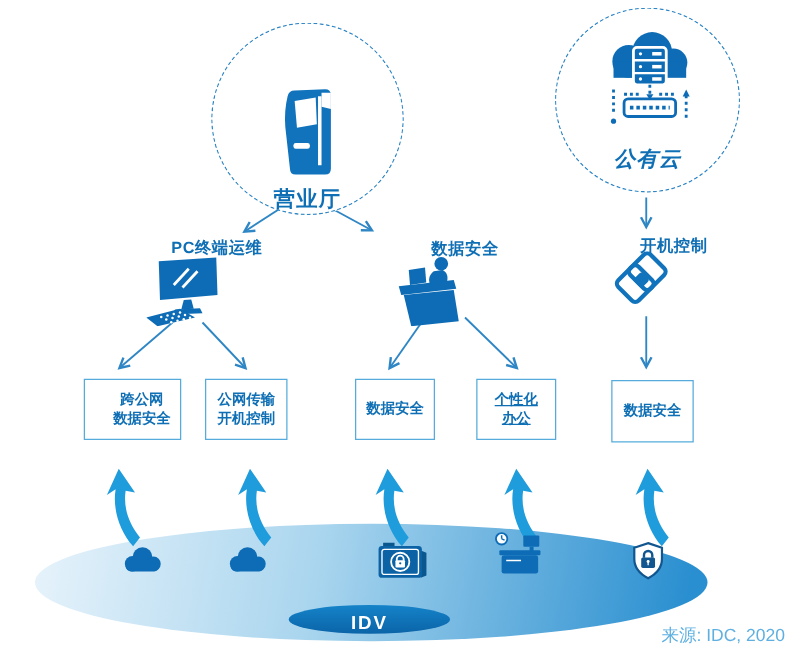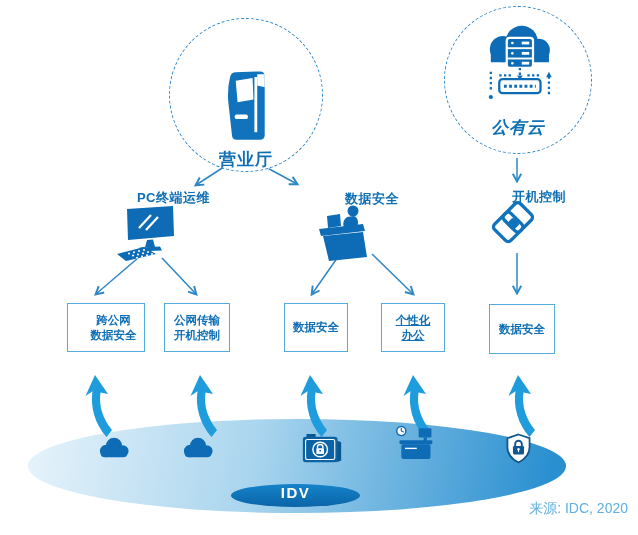--- a/index.html
+++ b/index.html
@@ -9,21 +9,21 @@
   .circle{position:absolute;border:1.5px dashed #2e86c5;border-radius:50%;
           display:flex;flex-direction:column;align-items:center;justify-content:center;gap:5px;background:#fff;}
   .circle-label{font-size:17px;font-weight:bold;color:#0f6fb5;letter-spacing:1px;}
   .branch-label{position:absolute;font-size:13px;font-weight:bold;color:#0f6fb5;text-align:right;letter-spacing:0.5px;}
   .fbox{position:absolute;border:1.5px solid #55abdc;background:#fff;color:#0f6fb5;
         font-size:11.5px;font-weight:bold;display:flex;flex-direction:column;
         align-items:center;justify-content:center;line-height:1.3;text-align:center;}
   .big-ellipse{position:absolute;left:28px;top:419px;width:538px;height:94px;border-radius:50%;
         background:linear-gradient(100deg,#e7f3fb 0%,#a9d5ee 42%,#2a8fd0 96%);}
   .idv-ellipse{position:absolute;left:231px;top:484px;width:129px;height:23px;border-radius:50%;
-        background:linear-gradient(180deg,#1583c9,#0b64a8);display:flex;align-items:flex-start;justify-content:center;}
+        background:linear-gradient(180deg,#1583c9,#0b64a8);display:flex;align-items:flex-end;justify-content:center;}
   .idv-label{color:#ffffff;font-weight:bold;font-size:15px;letter-spacing:1.5px;}
   .source-note{position:absolute;right:10px;top:500px;font-size:14px;color:#5fb0e0;}
   svg{display:block;}
 </style>
 </head>
 <body>
 
 <div class="canvas">
 
   <svg class="abs" width="638" height="535" style="left:0;top:0;">

